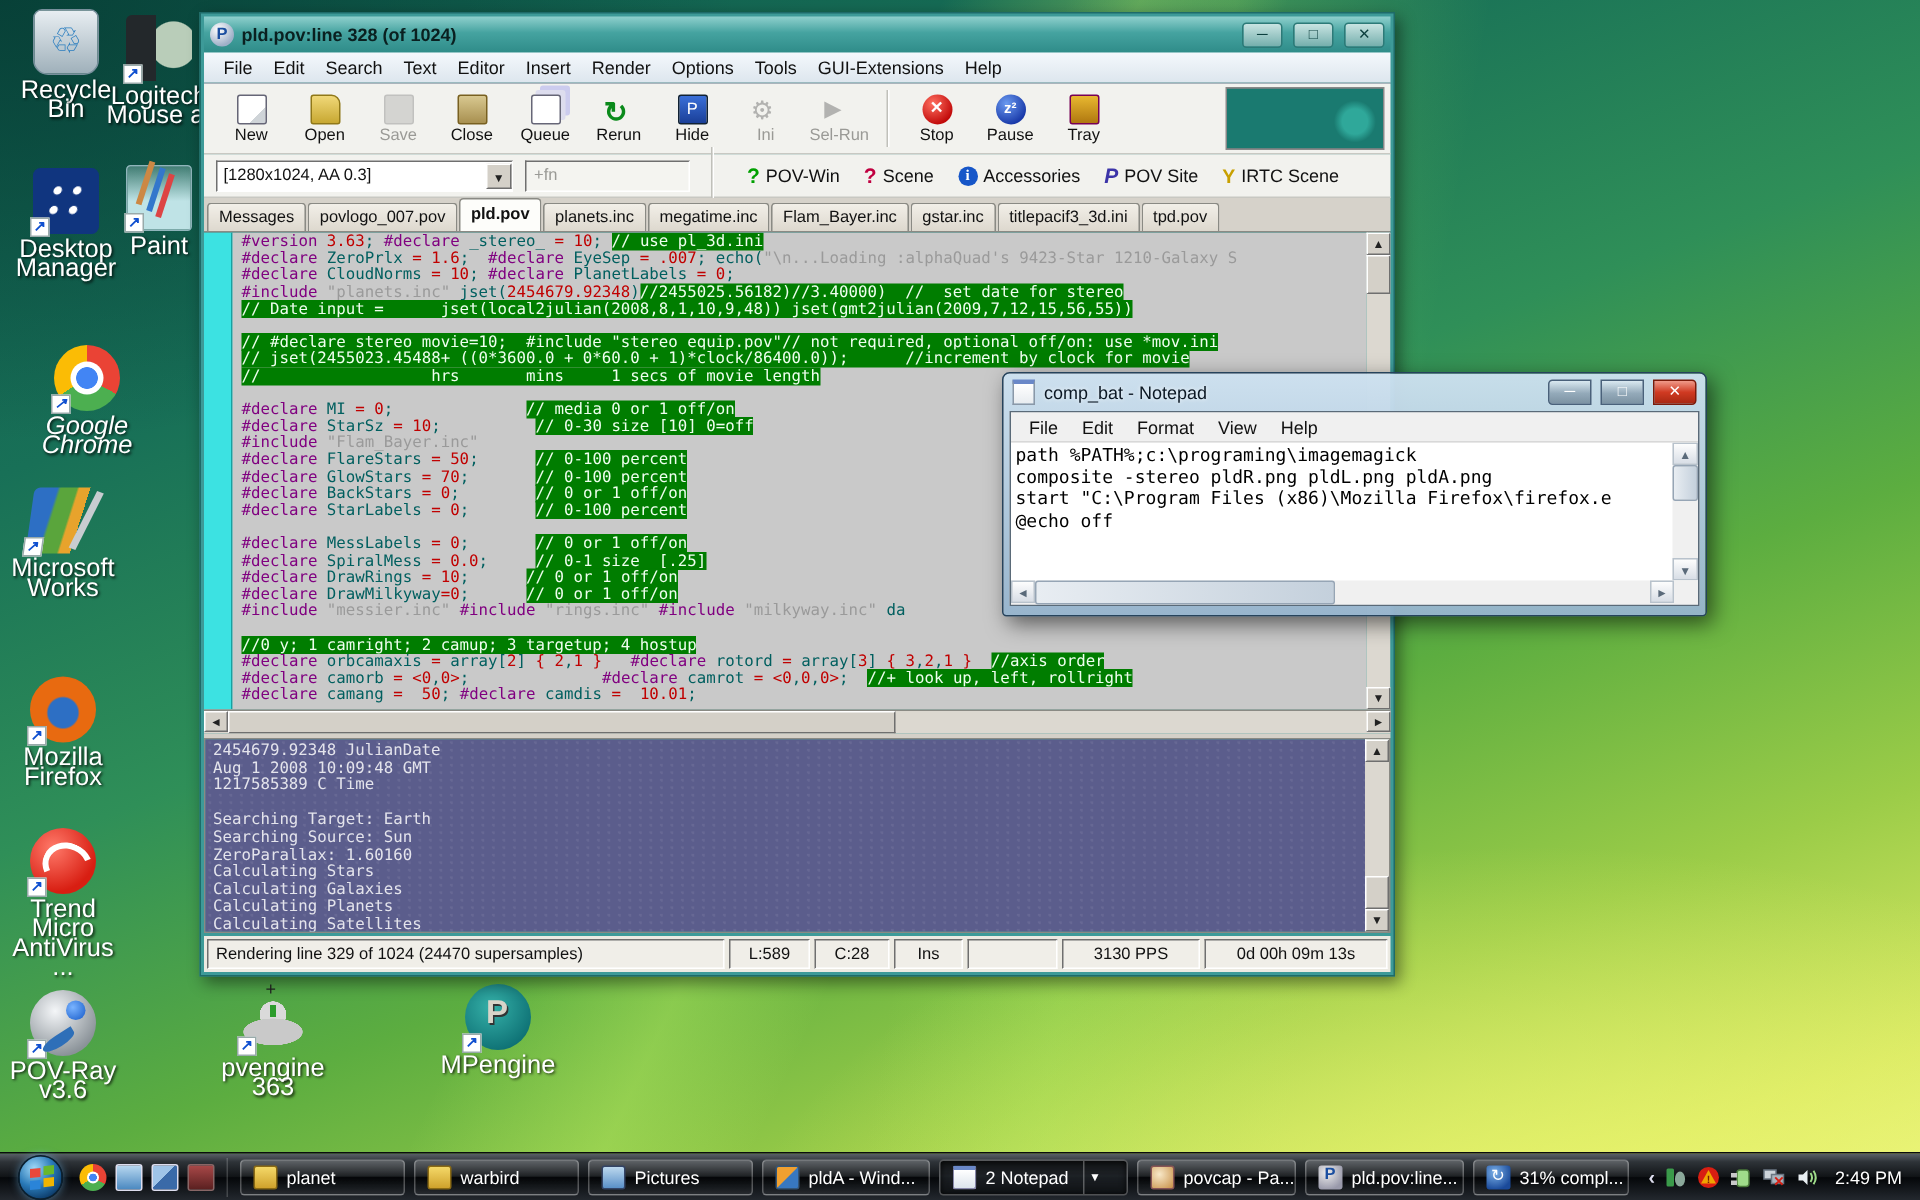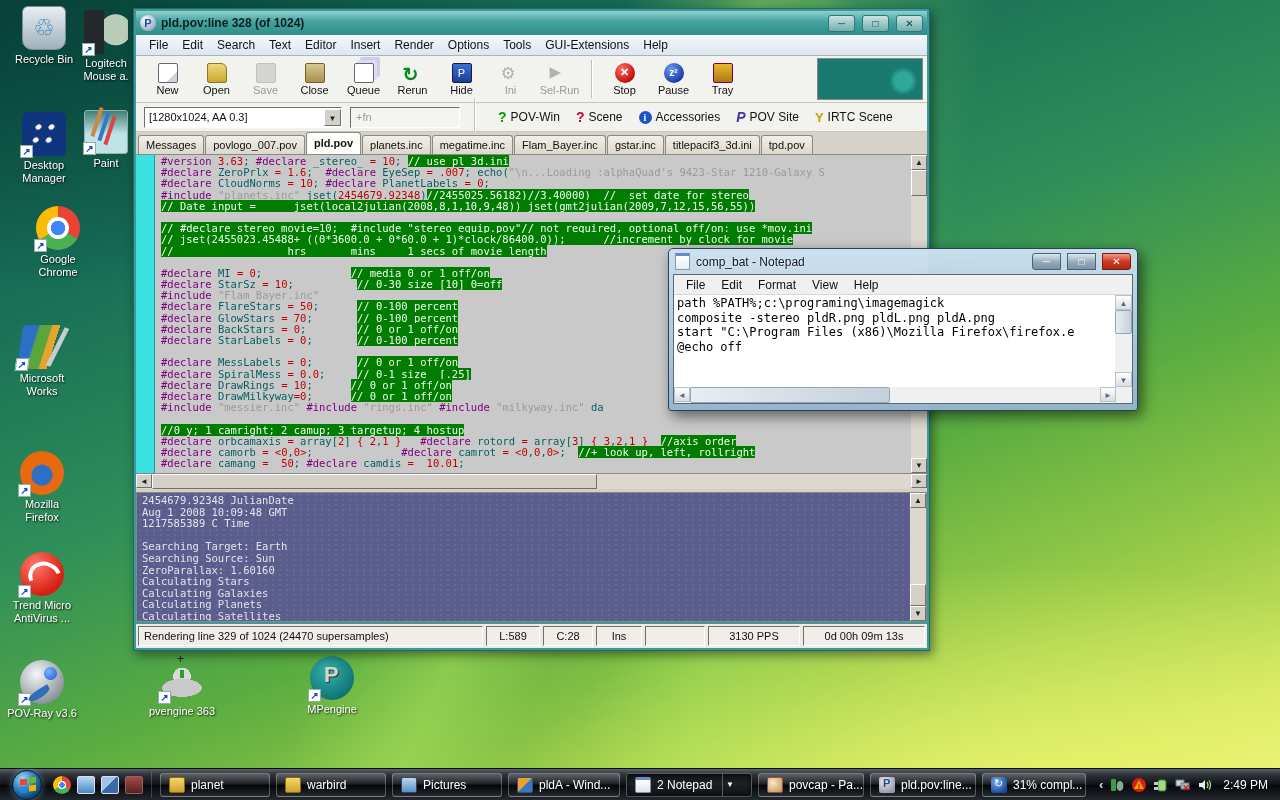--- a/index.html
+++ b/index.html
@@ -9,21 +9,21 @@
       radial-gradient(ellipse 900px 500px at 80% 108%, rgba(235,245,110,.95), rgba(235,245,110,0) 60%),
       linear-gradient(115deg, rgba(255,255,255,0) 38%, rgba(190,240,100,.38) 46%, rgba(255,255,255,0) 52%),
       linear-gradient(100deg, rgba(0,0,0,0) 50%, rgba(160,230,90,.30) 58%, rgba(0,0,0,0) 70%),
       radial-gradient(ellipse 700px 420px at 0% 0%, rgba(6,60,52,.85), rgba(6,60,52,0) 70%),
       linear-gradient(160deg, #0f5a4c 0%, #187057 25%, #2f8f58 45%, #5cad40 62%, #9bcc48 78%, #d9e964 92%, #eef584 100%);
   }
 
   
   .dicon { position:absolute; width:80px; text-align:center; cursor:default; }
   .di-art { position:relative; width:44px; height:44px; margin:0 auto 3px auto; }
-  .di-label { color:#fff; font-size:11px; line-height:13px; text-shadow:1px 1px 2px rgba(0,0,0,.85); white-space:pre-line; }
+  .di-label { color:#fff; font-size:17px; line-height:13px; text-shadow:1px 1px 2px rgba(0,0,0,.85); white-space:pre-line; }
   .sc-arrow { position:absolute; left:-2px; bottom:-2px; width:13px; height:13px; background:#fff; border:1px solid #9aa; font-size:10px; line-height:11px; color:#1050d0; font-weight:bold; }
   .sc-arrow:before { content:"\2197"; }
   .art-recycle { background:linear-gradient(180deg,#e8eef2,#9fb0ba); border-radius:6px 6px 10px 10px; border:1px solid #78909c; }
   .art-recycle:before { content:"\2672"; color:#2d7fc0; font-size:24px; line-height:42px; display:block; }
   .art-logitech { background:linear-gradient(90deg,#23282b 0 45%, transparent 45%), radial-gradient(circle at 72% 45%, #b9cdb9 0 38%, transparent 40%); border-radius:4px; }
   .art-desktopmgr { background:#10357f; border-radius:5px; }
   .art-desktopmgr:before { content:""; position:absolute; inset:9px; background:radial-gradient(circle 3px at 6px 6px,#fff 2.5px,transparent 3px) 0 0/13px 13px repeat; transform:skewX(-12deg); }
   .art-paint { background:linear-gradient(180deg,rgba(190,230,230,.3),#bfe3e6 55%); border:1px solid #8fb5bb; border-radius:3px; }
   .art-paint:before { content:""; position:absolute; left:10px; top:-4px; width:4px; height:30px; background:#c84; transform:rotate(18deg); box-shadow:8px 2px 0 #37c, 15px 4px 0 #d44; }
   .art-chrome { background:conic-gradient(#ea4335 0 33%, #4caf50 33% 66%, #fbbc05 66% 100%); border-radius:50%; }
@@ -187,21 +187,21 @@
       </div>
       <div class="di-label">Desktop
 Manager</div>
     </div>
     <div class="dicon" style="left: 66px; top: 110px;">
       <div class="di-art art-paint">
         <span class="sc-arrow"></span>
       </div>
       <div class="di-label">Paint</div>
     </div>
-    <div class="dicon" style="left: 18px; top: 206px;">
+    <div class="dicon" style="left: 18px; top: 230px; font-style: italic;">
       <div class="di-art art-chrome">
         <span class="sc-arrow"></span>
       </div>
       <div class="di-label">Google
 Chrome</div>
     </div>
     <div class="dicon" style="left: 2px; top: 325px;">
       <div class="di-art art-works">
         <span class="sc-arrow"></span>
       </div>

